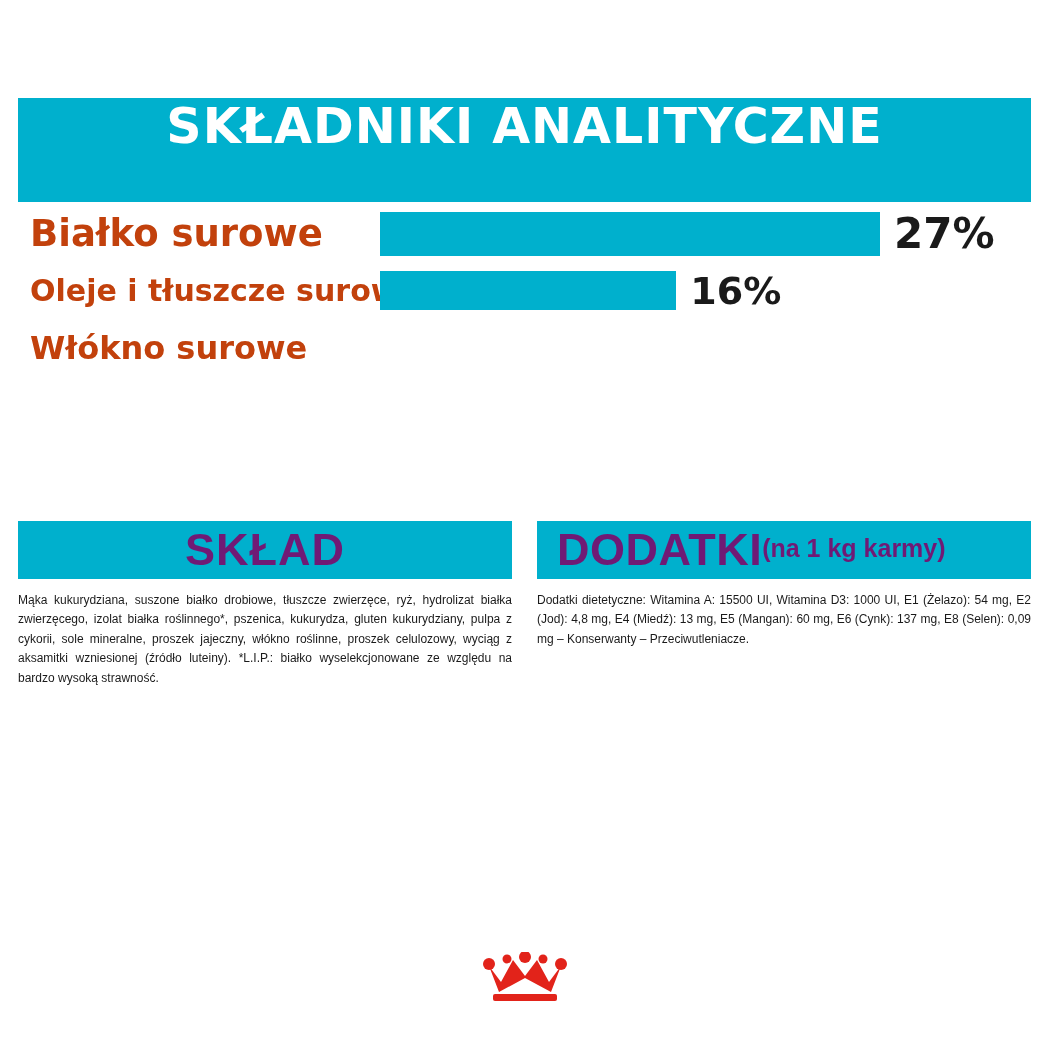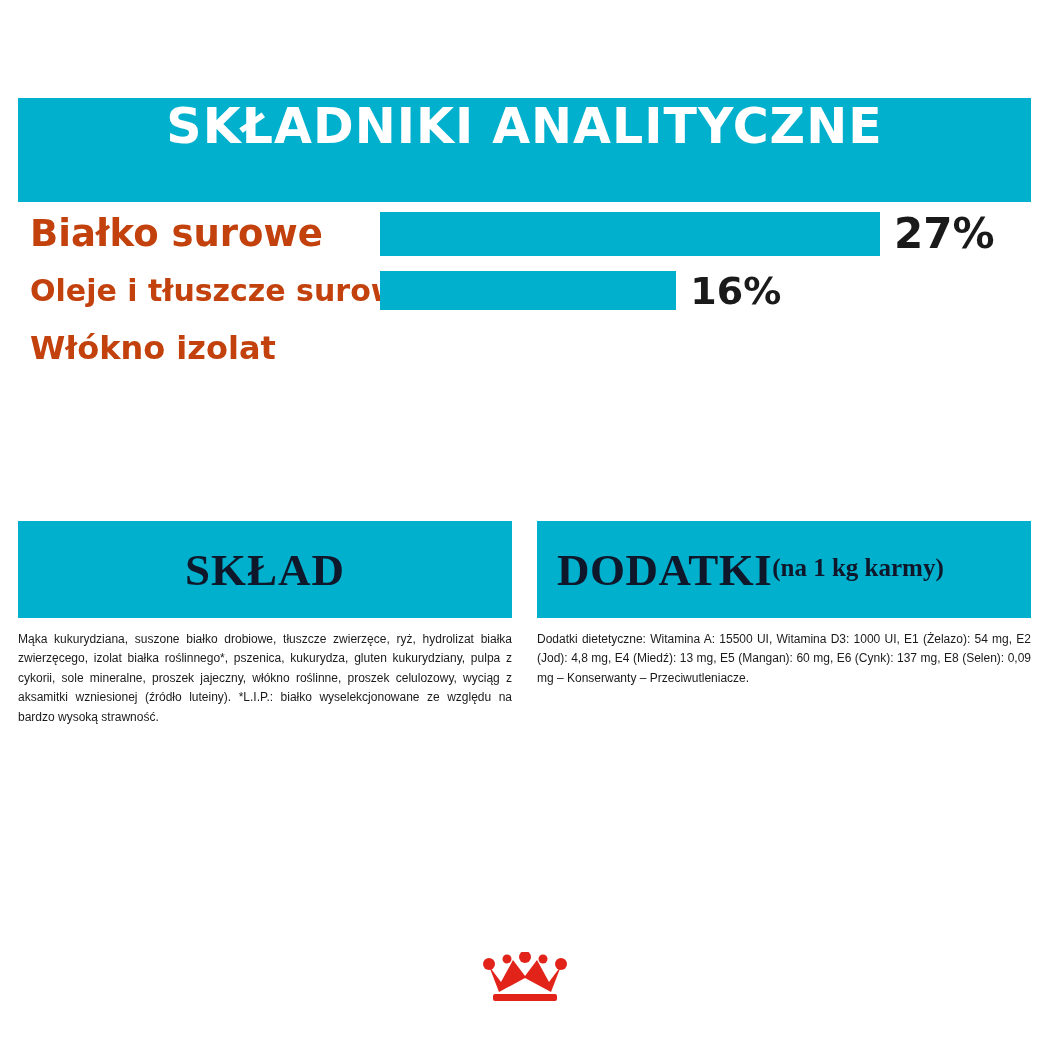--- a/index.html
+++ b/index.html
@@ -91,26 +91,26 @@
   
   .panel {
     position: absolute;
     top: 521px;
   }
   .panel.left  { left: 18px;  width: 494px; }
   .panel.right { left: 537px; width: 494px; }
 
   .panel-header {
     background: #00b0cd;
-    height: 97px;
+    height: 58px;
     display: flex;
     align-items: center;
     justify-content: center;
-    color: #0f172a;
-    font-family: Liberation Serif, serif;
+    color: #701a75;
+    font-family: Liberation Sans, sans-serif;
     font-weight: 700;
   }
   .panel.left .panel-header { font-size: 45px; letter-spacing: 1px; }
   .panel.right .panel-header {
     justify-content: flex-start;
     padding-left: 20px;
     box-sizing: border-box;
   }
   .panel.right .panel-header .main { font-size: 45px; letter-spacing: 0.5px; }
   .panel.right .panel-header .sub  { font-size: 25px; padding-bottom: 4px; }
@@ -176,21 +176,21 @@
 
     <div class="nutrient-row r1">
       <div class="nutrient-label">Oleje i tłuszcze surowe</div>
       <div class="bar-area">
         <div class="bar" id="bar1" style="width: 296.296px;"></div>
         <div class="bar-value">16%</div>
       </div>
     </div>
 
     <div class="nutrient-row r2">
-      <div class="nutrient-label">Włókno izolat</div>
+      <div class="nutrient-label">Włókno surowe</div>
     </div>
 
   </div>
 
   <div class="panel left">
     <div class="panel-header">SKŁAD</div>
     <div class="panel-body">Mąka kukurydziana, suszone białko drobiowe, tłuszcze zwierzęce, ryż, hydrolizat białka zwierzęcego, izolat białka roślinnego*, pszenica, kukurydza, gluten kukurydziany, pulpa z cykorii, sole mineralne, proszek jajeczny, włókno roślinne, proszek celulozowy, wyciąg z aksamitki wzniesionej (źródło luteiny). *L.I.P.: białko wyselekcjonowane ze względu na bardzo wysoką strawność.</div>
   </div>
 
   <div class="panel right">

